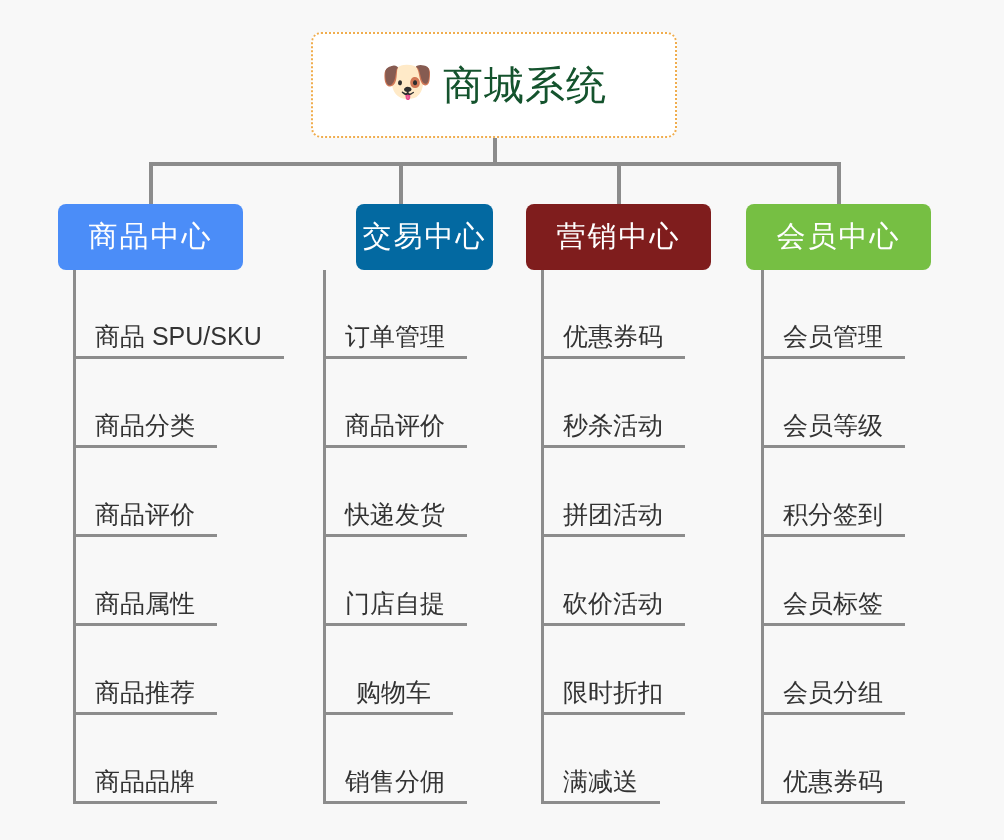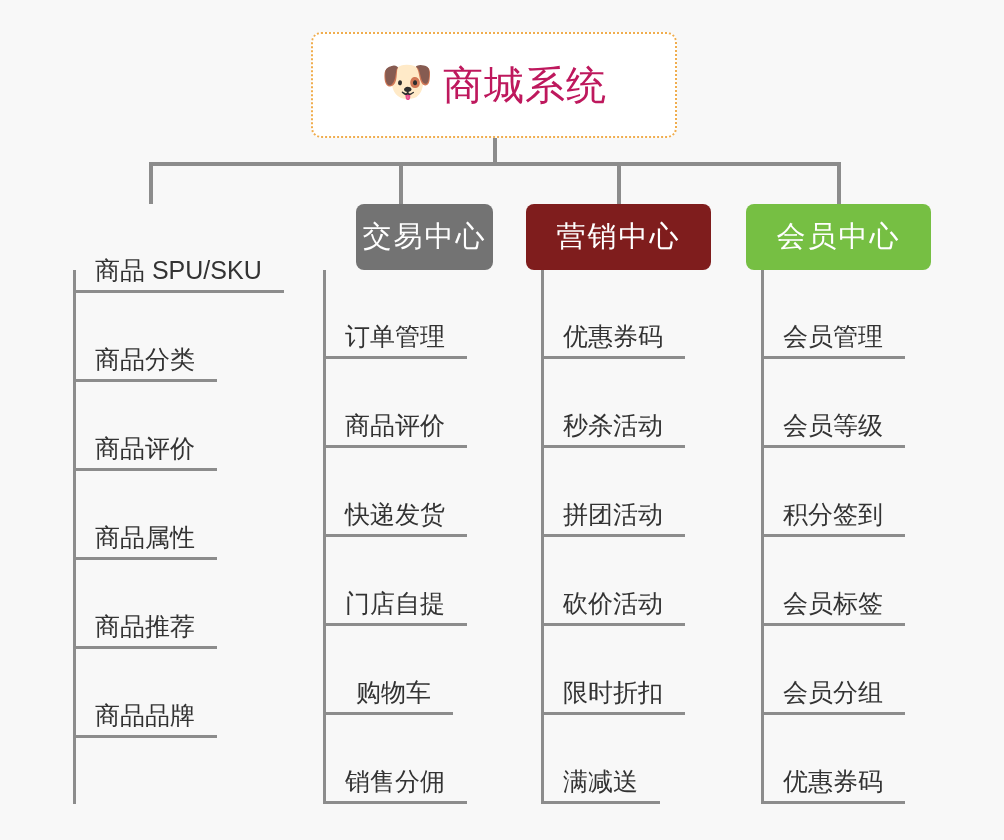--- a/index.html
+++ b/index.html
@@ -122,31 +122,34 @@
     line-height: 1.1;
   }
 </style>
 </head>
 <body style="background: rgb(248, 248, 248);">
 
 <div id="canvas">
 
   <div id="root-node" style="border-color: rgb(240, 173, 78);">
     <span id="root-emoji">🐶</span>
-    <span id="root-title" style="color: #be185d;">商城系统</span>
+    <span id="root-title" style="color: #14532d;">商城系统</span>
   </div>
 
   <div class="connector" id="stem-down" style="background: rgb(140, 140, 140);"></div>
   <div class="connector" id="cross-bar" style="background: rgb(140, 140, 140);"></div>
   <div class="connector drop" style="left: 149px; background: rgb(140, 140, 140);"></div>
   <div class="connector drop" style="left: 399px; background: rgb(140, 140, 140);"></div>
   <div class="connector drop" style="left: 617px; background: rgb(140, 140, 140);"></div>
   <div class="connector drop" style="left: 837px; background: rgb(140, 140, 140);"></div>
 
   <div class="column" style="left:58px;width:185px">
+    <div class="cat-header" style="background: rgb(75, 141, 248);">
+      <span>商品中心</span>
+    </div>
     <div class="spine" style="left: 15px; height: 534px; background: rgb(140, 140, 140);"></div>
     <ul class="leaf-list">
       <li class="leaf">
           <span class="leaf-label" style="border-bottom-color: rgb(140, 140, 140);">商品 SPU/SKU</span>
         </li>
       <li class="leaf">
           <span class="leaf-label" style="border-bottom-color: rgb(140, 140, 140);">商品分类</span>
         </li>
       <li class="leaf">
           <span class="leaf-label" style="border-bottom-color: rgb(140, 140, 140);">商品评价</span>
@@ -157,21 +160,21 @@
       <li class="leaf">
           <span class="leaf-label" style="border-bottom-color: rgb(140, 140, 140);">商品推荐</span>
         </li>
       <li class="leaf">
           <span class="leaf-label" style="border-bottom-color: rgb(140, 140, 140);">商品品牌</span>
         </li>
     </ul>
   </div>
 
   <div class="column" style="left:308px;width:185px">
-    <div class="cat-header" style="background: #737373; margin-left: 48px;">
+    <div class="cat-header" style="background: #0369a1; margin-left: 48px;">
       <span>交易中心</span>
     </div>
     <div class="spine" style="left: 15px; height: 534px; background: rgb(140, 140, 140);"></div>
     <ul class="leaf-list">
       <li class="leaf">
           <span class="leaf-label" style="border-bottom-color: rgb(140, 140, 140);">订单管理</span>
         </li>
       <li class="leaf">
           <span class="leaf-label" style="border-bottom-color: rgb(140, 140, 140);">商品评价</span>
         </li>

